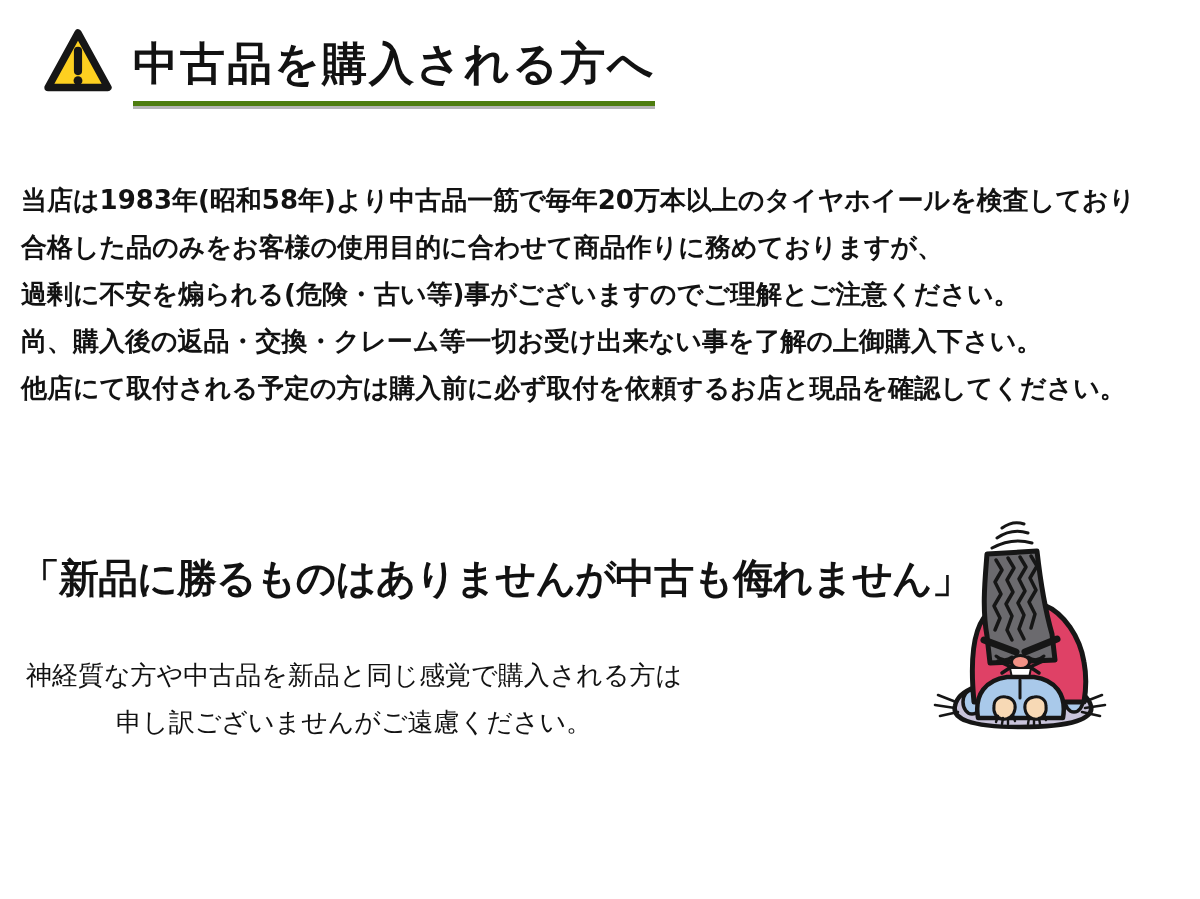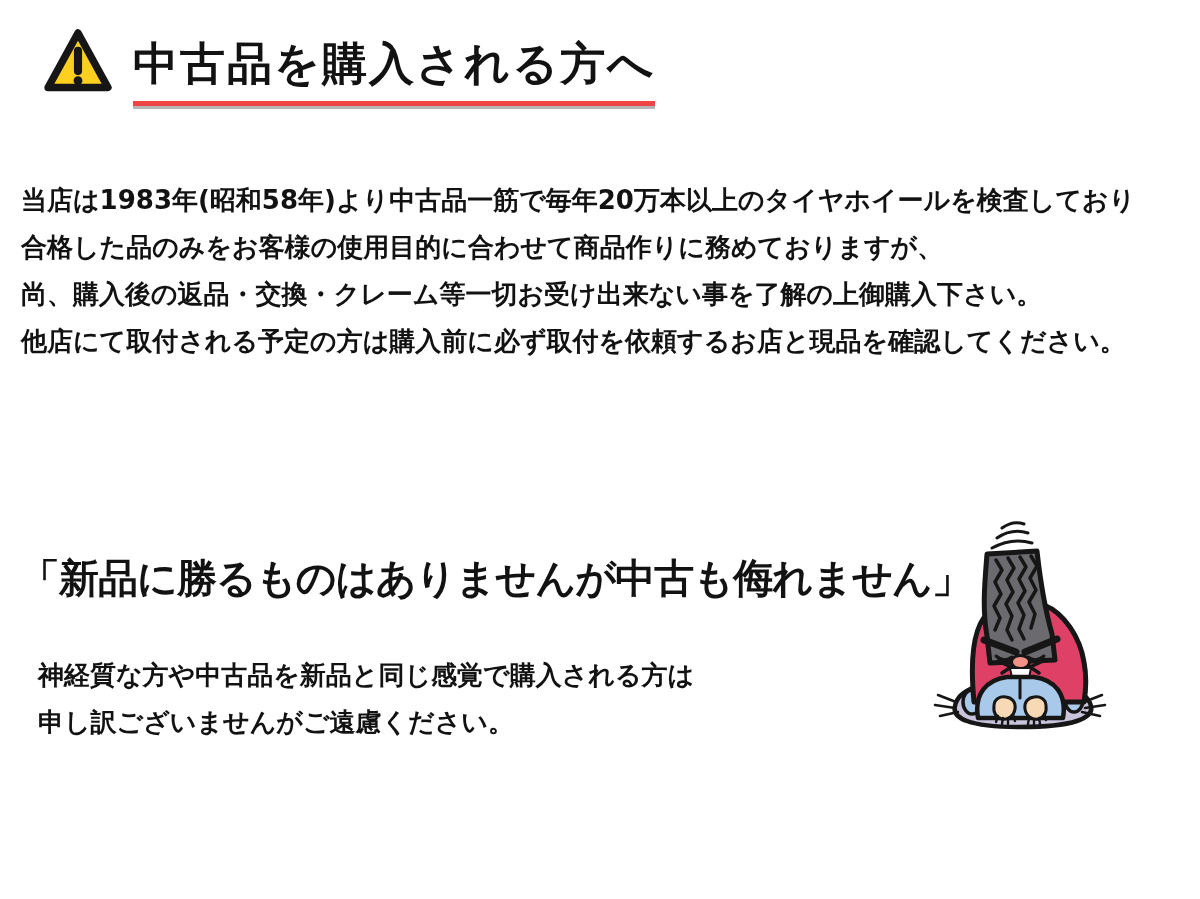--- a/index.html
+++ b/index.html
@@ -6,36 +6,36 @@
   .page {
     position:relative; width:1200px; height:899px; background:#ffffff;
     overflow:hidden; color:#121212;
     font-family:"DejaVu Sans","Liberation Sans",sans-serif;
   }
   .header { position:absolute; left:0; top:0; width:1200px; height:120px; }
   .warn-icon { position:absolute; left:44px; top:26px; width:68px; height:78px; }
   .page-title { position:absolute; left:133px; top:34px; font-size:45px; font-weight:bold; letter-spacing:2px; white-space:nowrap; }
   .page-title .ul {
     display:inline-block; padding-bottom:7px;
-    border-bottom:5px solid #ef4444;
+    border-bottom:5px solid #4d7c0f;
     box-shadow:0 3px 0 #b5b5b5;
   }
   .body-text {
     position:absolute; left:21px; top:177px;
     font-size:26px; font-weight:bold; line-height:47px;
     letter-spacing:0px; white-space:nowrap;
   }
   .body-text div { height:47px; }
   .quote-line {
     position:absolute; left:20px; top:551px;
     font-size:40px; font-weight:bold; letter-spacing:-1px; white-space:nowrap;
   }
   .footer-text {
-    position:absolute; left:38px; top:652px;
-    font-size:26px; font-weight:bold; line-height:47px; white-space:nowrap;
+    position:absolute; left:26px; top:652px;
+    font-size:26px; font-weight:normal; line-height:47px; white-space:nowrap;text-align:center;
   }
   .mascot { position:absolute; left:928px; top:510px; width:244px; height:234px; }
 </style>
 </head>
 <body>
 
 <div class="page">
 
   <div class="header">
     <svg class="warn-icon" viewBox="0 0 100 110" aria-hidden="true">
@@ -44,20 +44,21 @@
       <circle cx="50" cy="78" r="6.5" fill="#161616"></circle>
     </svg>
     <div class="page-title">
       <span class="ul">中古品を購入される方へ</span>
     </div>
   </div>
 
   <div class="body-text">
     <div>当店は1983年(昭和58年)より中古品一筋で毎年20万本以上のタイヤホイールを検査しており</div>
     <div>合格した品のみをお客様の使用目的に合わせて商品作りに務めておりますが、</div>
+    <div>過剰に不安を煽られる(危険・古い等)事がございますのでご理解とご注意ください。</div>
     <div>尚、購入後の返品・交換・クレーム等一切お受け出来ない事を了解の上御購入下さい。</div>
     <div>他店にて取付される予定の方は購入前に必ず取付を依頼するお店と現品を確認してください。</div>
   </div>
 
   <div class="quote-line">「新品に勝るものはありませんが中古も侮れません」</div>
 
   <div class="footer-text">
     <div>神経質な方や中古品を新品と同じ感覚で購入される方は</div>
     <div>申し訳ございませんがご遠慮ください。</div>
   </div>

